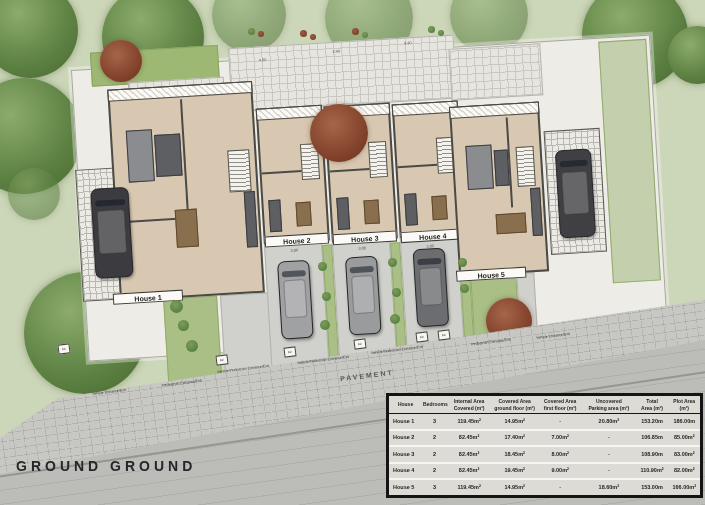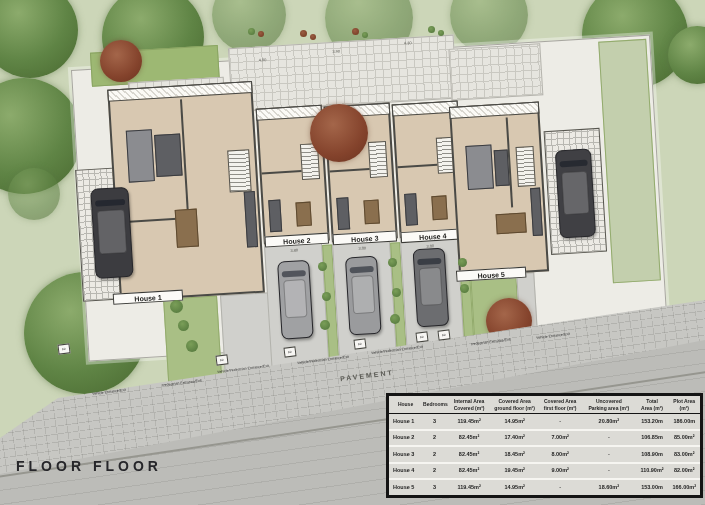--- a/index.html
+++ b/index.html
@@ -261,21 +261,21 @@
   <div class="bin" style="left:438px;top:330px;">Bin</div>
 
   <div class="ent" style="left:82px;top:390px;">Vehicle Entrance/Exit</div>
   <div class="ent" style="left:155px;top:381px;">Pedestrian Entrance/Exit</div>
   <div class="ent" style="left:216px;top:367px;">Vehicle/Pedestrian Entrance/Exit</div>
   <div class="ent" style="left:296px;top:358px;">Vehicle/Pedestrian Entrance/Exit</div>
   <div class="ent" style="left:370px;top:348px;">Vehicle/Pedestrian Entrance/Exit</div>
   <div class="ent" style="left:464px;top:340px;">Pedestrian Entrance/Exit</div>
   <div class="ent" style="left:526px;top:334px;">Vehicle Entrance/Exit</div>
 
-  <div id="ground-floor-title">FLOOR FLOOR</div>
+  <div id="ground-floor-title">GROUND GROUND</div>
 
   <table id="spec">
     <colgroup>
       <col style="width:11%">
         <col style="width:8%">
         <col style="width:14%">
         <col style="width:15%">
       <col style="width:14%">
         <col style="width:17%">
         <col style="width:10.5%">

